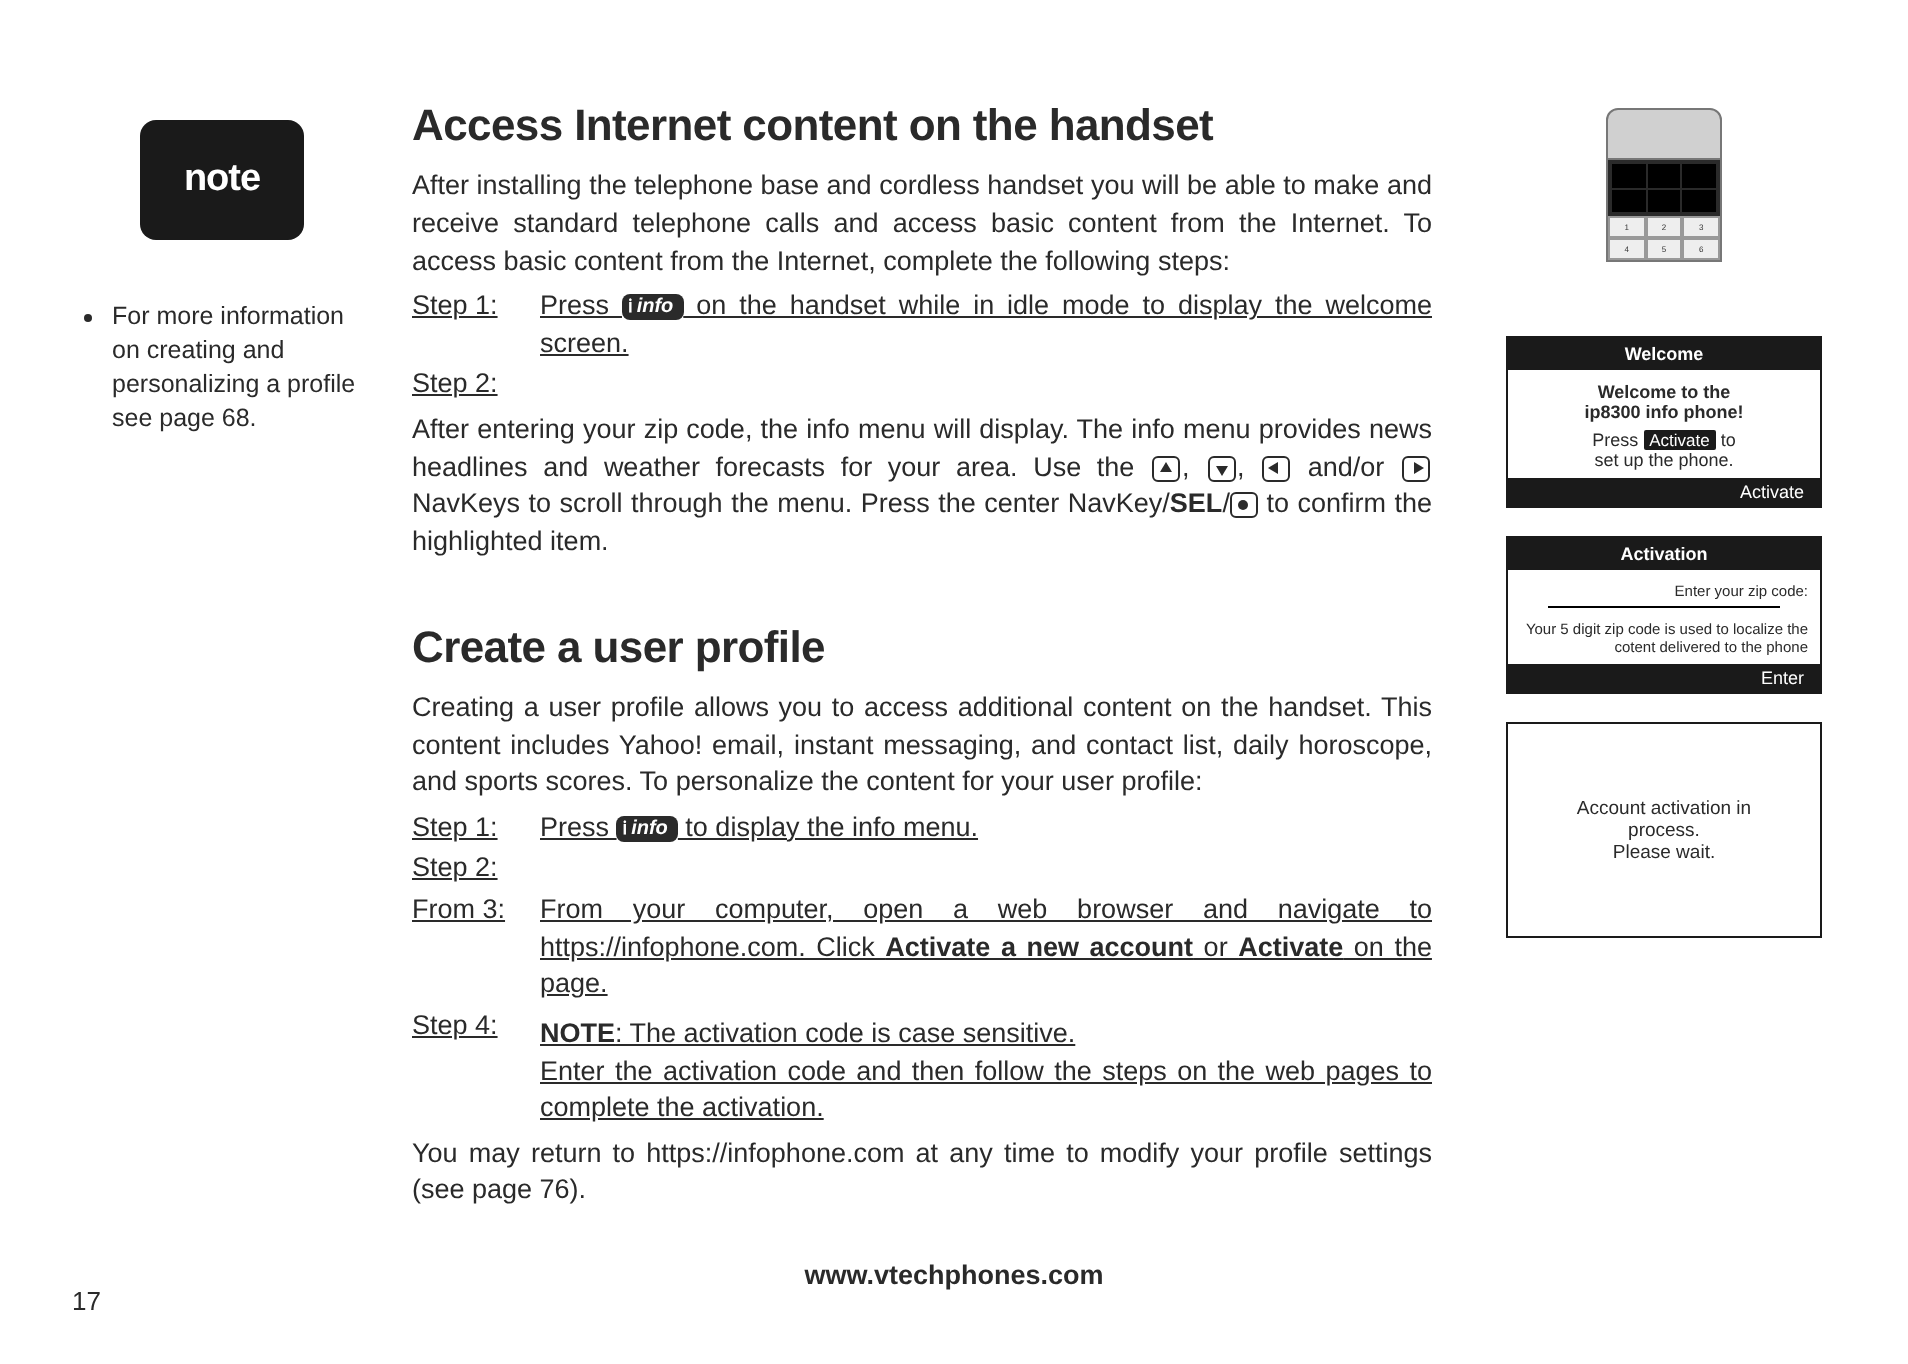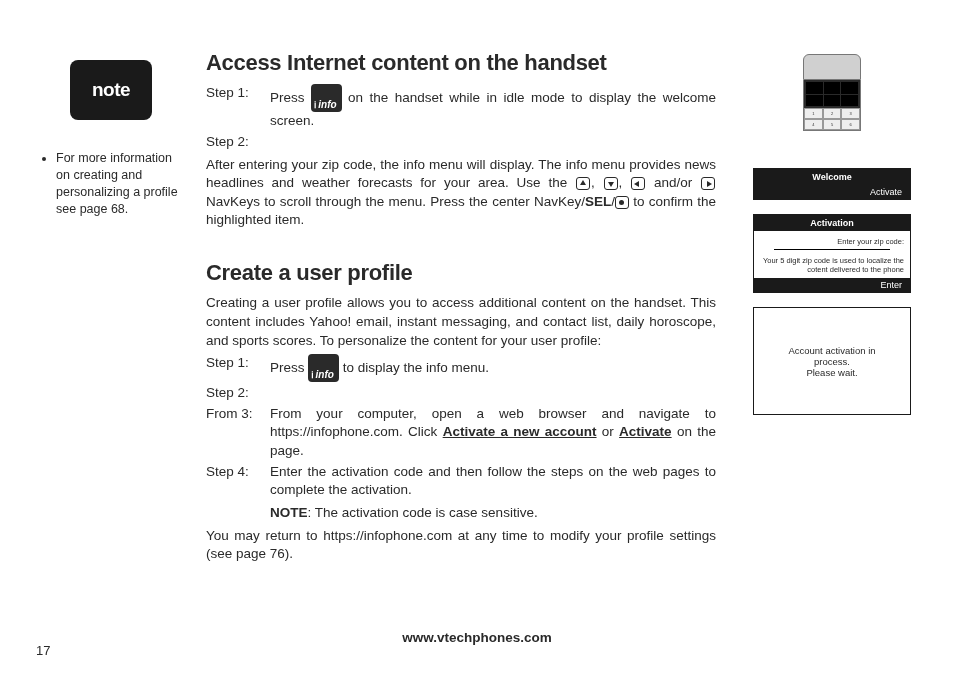--- a/index.html
+++ b/index.html
@@ -48,32 +48,32 @@
     line-height: 1.38;
     padding-right: 10px;
   }
   h1 {
     font-size: 22px;
     font-weight: 700;
     margin-bottom: 6px;
     letter-spacing: -0.3px;
   }
   .para { text-align: justify; margin-bottom: 4px; }
-  .steps { margin-bottom: 4px; }
+  .steps { margin-bottom: 4px; text-decoration: underline; }
   .step-row { display: flex; margin-bottom: 2px; text-align: justify; }
   .step-lbl { width: 64px; flex-shrink: 0; }
   .step-body { flex: 1; }
   .b { font-weight: 700; }
   .ub { font-weight: 700; text-decoration: underline; }
   .info-pill {
     display: inline-block;
     background: #2a2a2a;
     color: #fff;
     border-radius: 4px;
-    padding: 15px 5px 1px 3px;
+    padding: 1px 5px 1px 3px;
     font-size: 10px;
     font-style: italic;
     font-weight: 700;
     vertical-align: middle;
     position: relative;
     line-height: 1.1;
   }
   .info-pill::before {
     content: "\2139";
     font-style: normal;
@@ -178,20 +178,21 @@
 
   <div class="left-col">
     <div class="note-badge">note</div>
     <ul class="note-bullets">
       <li>For more information on creating and personalizing a profile see page 68.</li>
     </ul>
   </div>
 
   <div class="main-col">
     <h1>Access Internet content on the handset</h1>
+    <p class="para">After installing the telephone base and cordless handset you will be able to make and receive standard telephone calls and access basic content from the Internet. To access basic content from the Internet, complete the following steps:</p>
 
     <div class="steps">
       <div class="step-row">
         <div class="step-lbl">Step 1:</div>
         <div class="step-body">
           <span>Press </span><span class="info-pill">info</span><span> on the handset while in idle mode to display the welcome screen.</span>
         </div>
       </div>
       <div class="step-row">
         <div class="step-lbl">Step 2:</div>
@@ -217,22 +218,22 @@
       </div>
       <div class="step-row">
         <div class="step-lbl">From 3:</div>
         <div class="step-body">
           <span>From your computer, open a web browser and navigate to https://infophone.com. Click </span><span class="ub">Activate a new account</span><span> or </span><span class="ub">Activate</span><span> on the page.</span>
         </div>
       </div>
       <div class="step-row">
         <div class="step-lbl">Step 4:</div>
         <div class="step-body">
+          <div style="margin-top:4px"><span class="b">NOTE</span><span>: The activation code is case sensitive.</span></div>
           <div style="text-align:justify">Enter the activation code and then follow the steps on the web pages to complete the activation.</div>
-          <div style="margin-top:4px"><span class="b">NOTE</span><span>: The activation code is case sensitive.</span></div>
         </div>
       </div>
     </div>
 
     <p class="para" style="margin-top:4px">You may return to https://infophone.com at any time to modify your profile settings (see page 76).</p>
   </div>
 
   <div class="right-col">
     <div class="handset">
       <div class="hs-top"></div>
@@ -249,20 +250,24 @@
           <div>2</div>
           <div>3</div>
           <div>4</div>
           <div>5</div>
           <div>6</div>
       </div>
     </div>
 
     <div class="screen-box">
       <div class="screen-header">Welcome</div>
+      <div class="screen-body">
+        <div class="wb"><span>Welcome to the</span><br><span>ip8300 info phone!</span></div>
+        <div><span>Press</span> <span class="inline-btn">Activate</span> <span>to</span><br><span>set up the phone.</span></div>
+      </div>
       <div class="screen-footer">Activate</div>
     </div>
 
     <div class="screen-box">
       <div class="screen-header">Activation</div>
       <div class="screen-body">
         <div class="tiny">Enter your zip code:</div>
         <div class="zip-line"></div>
         <div class="tiny">Your 5 digit zip code is used to localize the cotent delivered to the phone</div>
       </div>

